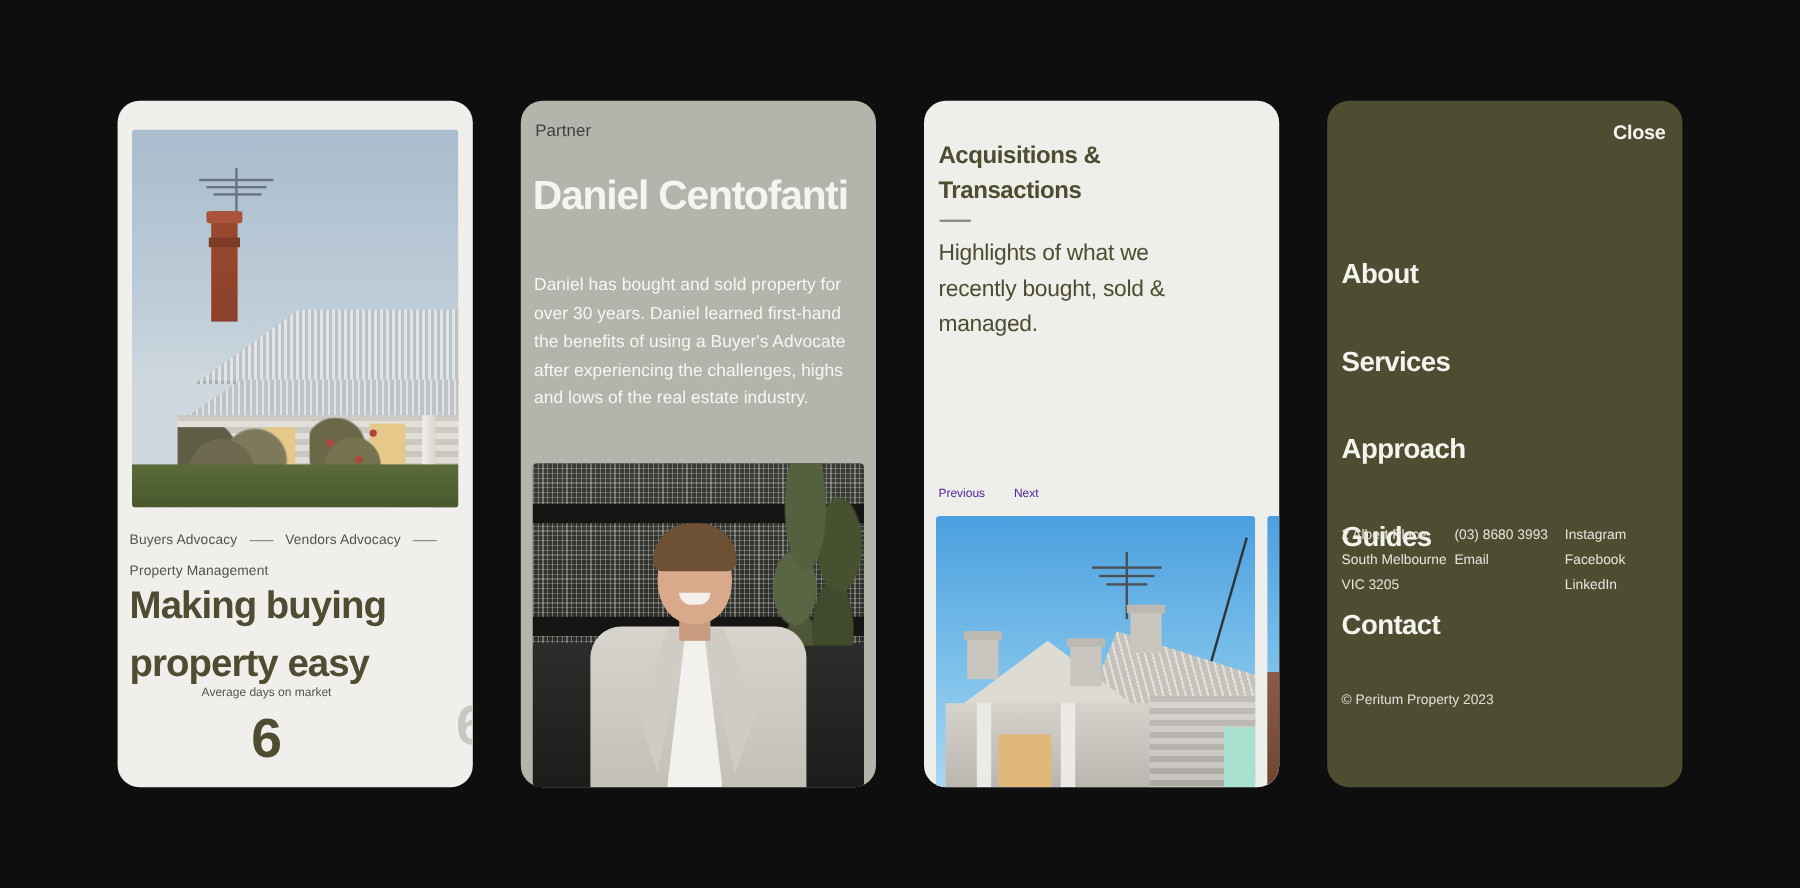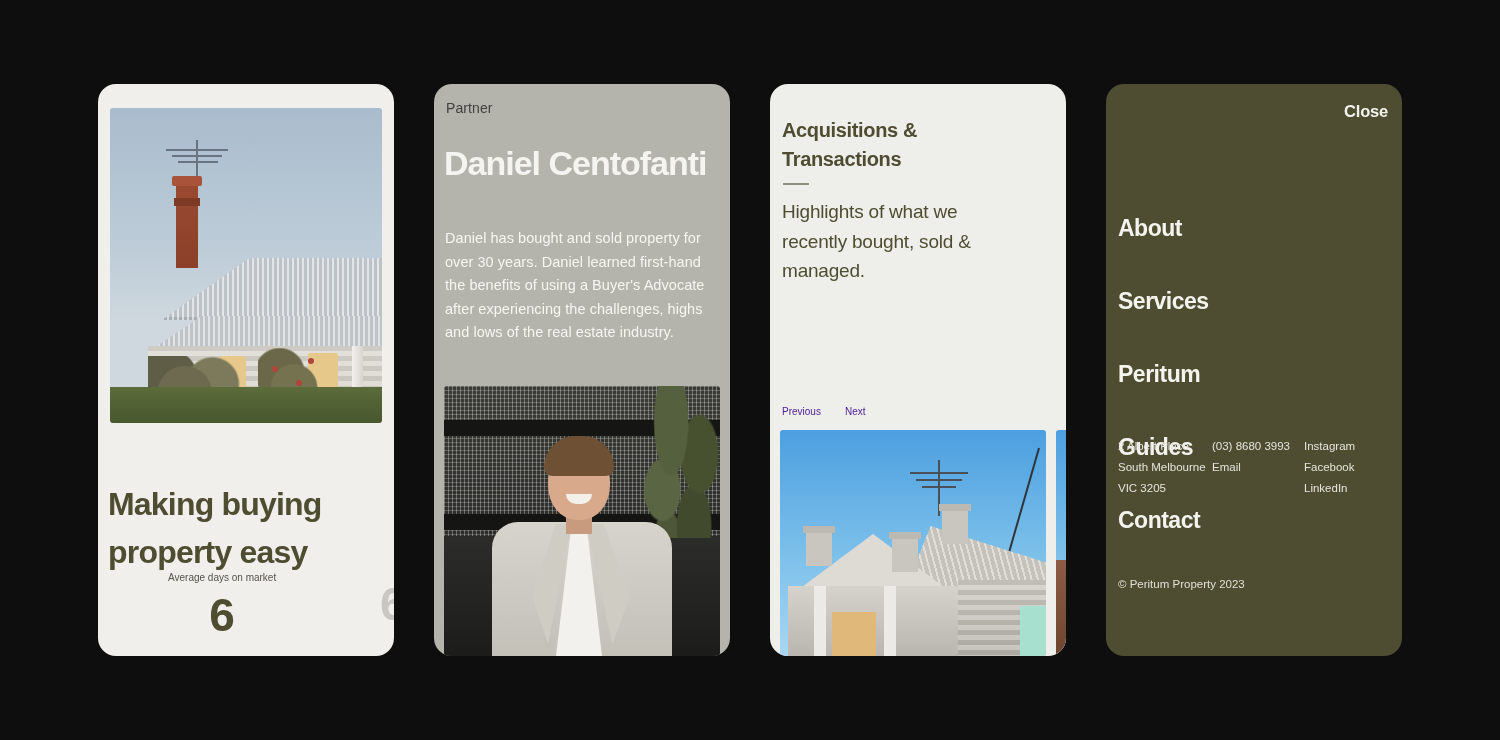--- a/index.html
+++ b/index.html
@@ -379,20 +379,27 @@
       <span class="flower fl3"></span>
       <span class="flower fl4"></span>
       <span class="flower fl5"></span>
 
       <div class="fence"></div>
       <div class="gate"></div>
 
       <div class="lawn"></div>
     </div>
 
+    <div class="tag-row">
+      <span class="tag">Buyers Advocacy</span>
+      <span class="tag-sep"></span>
+      <span class="tag">Vendors Advocacy</span>
+      <span class="tag-sep"></span>
+      <span class="tag">Property Management</span>
+    </div>
 
     <h1 class="hero-title">
       <span>Making buying</span><br>
       <span>property easy</span>
     </h1>
 
     <div class="stats">
 
       <div class="stat stat-b">
         <div class="lbl">Average days on market</div>
@@ -470,21 +477,21 @@
       </div>
     </div>
   </div>
 
   <div class="card" id="card-menu">
     <div class="close-btn">Close</div>
 
     <nav class="nav-list">
       <a class="nav-item">About</a>
       <a class="nav-item">Services</a>
-      <a class="nav-item">Peritum</a>
+      <a class="nav-item">Approach</a>
       <a class="nav-item">Guides</a>
       <a class="nav-item">Contact</a>
     </nav>
 
     <div class="menu-meta">
       <div class="meta-col mc1">
         <div>2 Albert Place,</div>
         <div>South Melbourne</div>
         <div>VIC 3205</div>
       </div>

